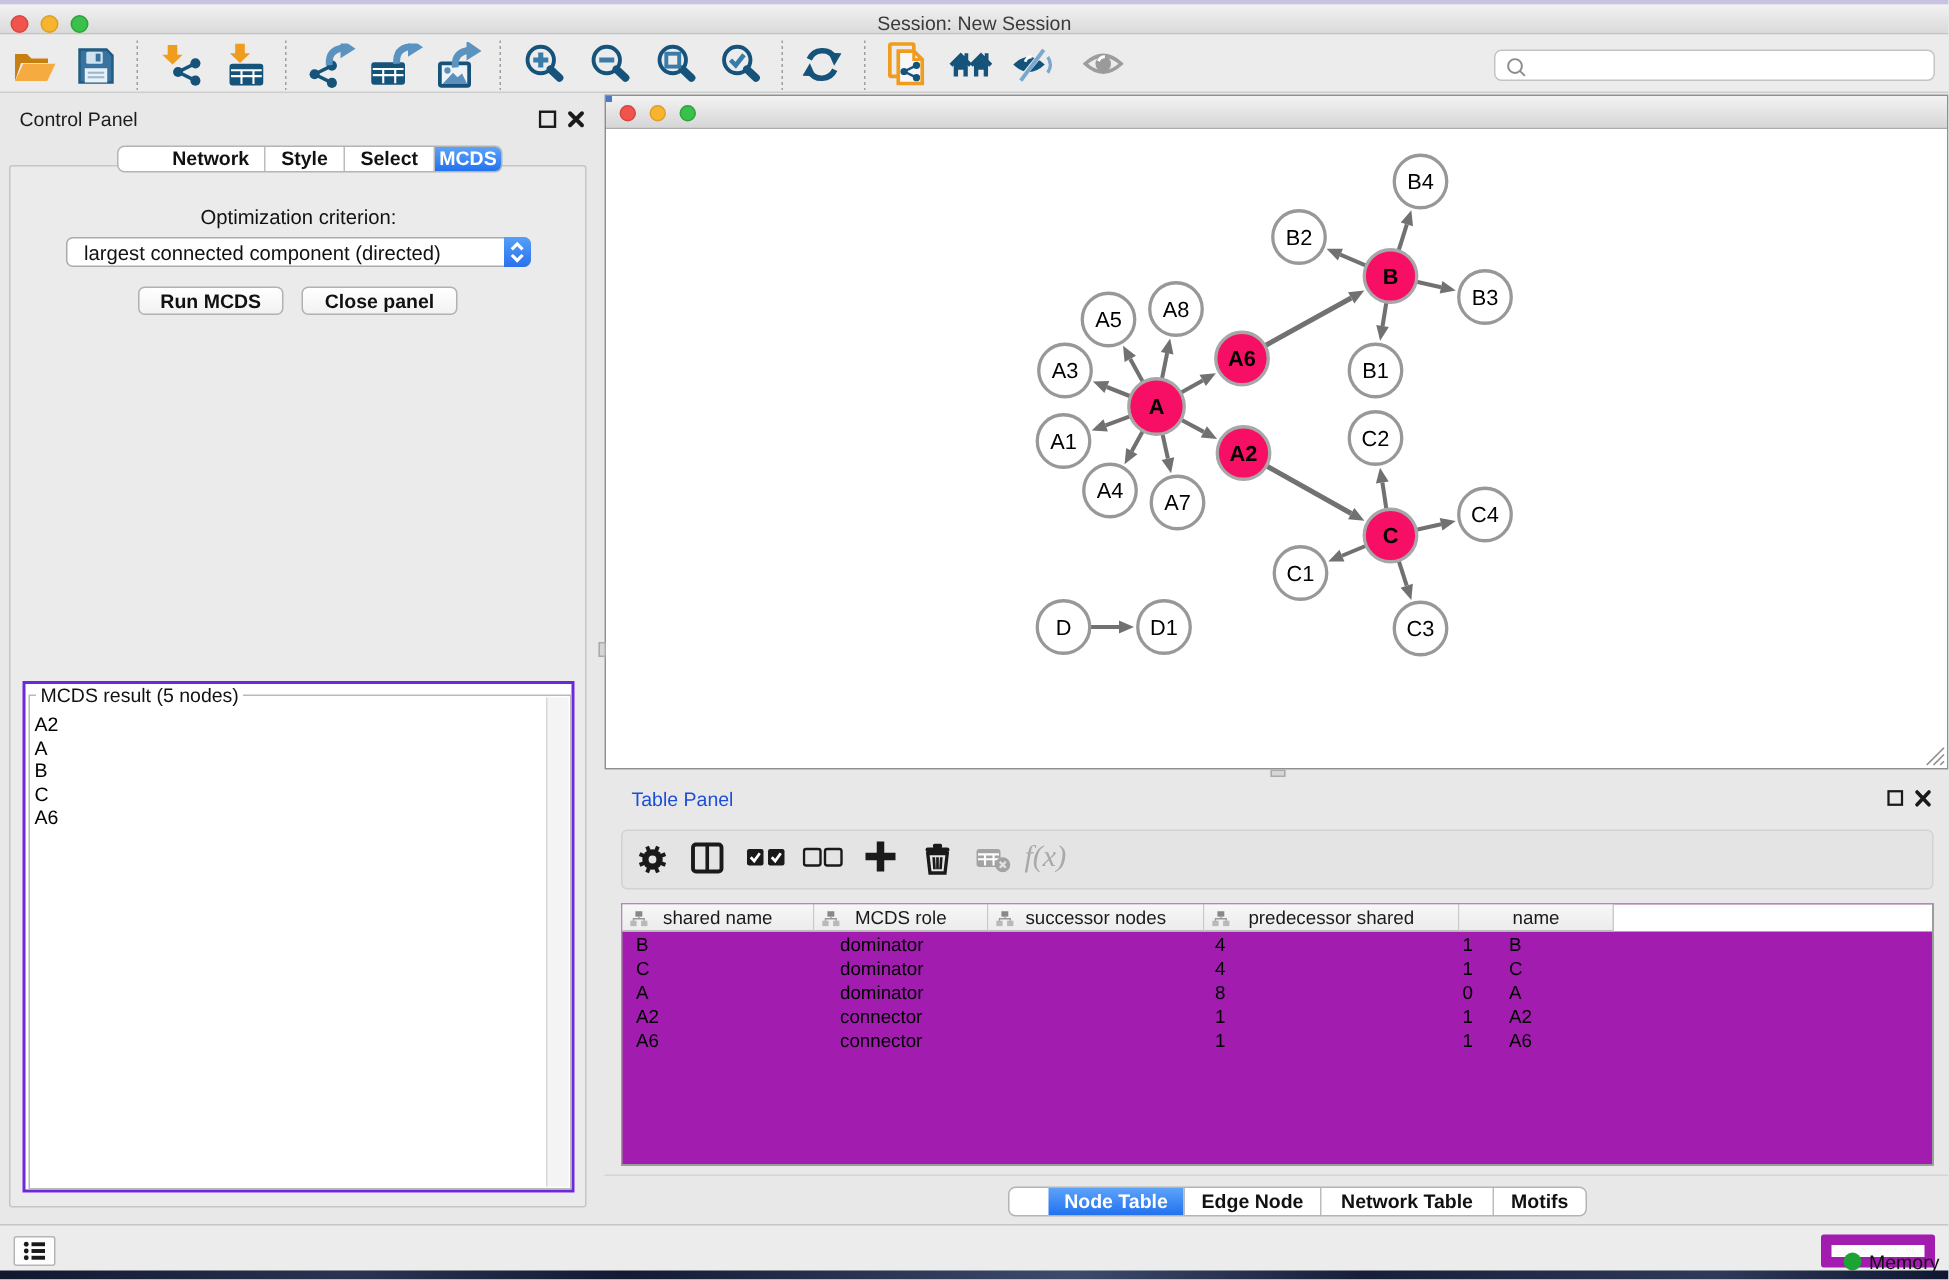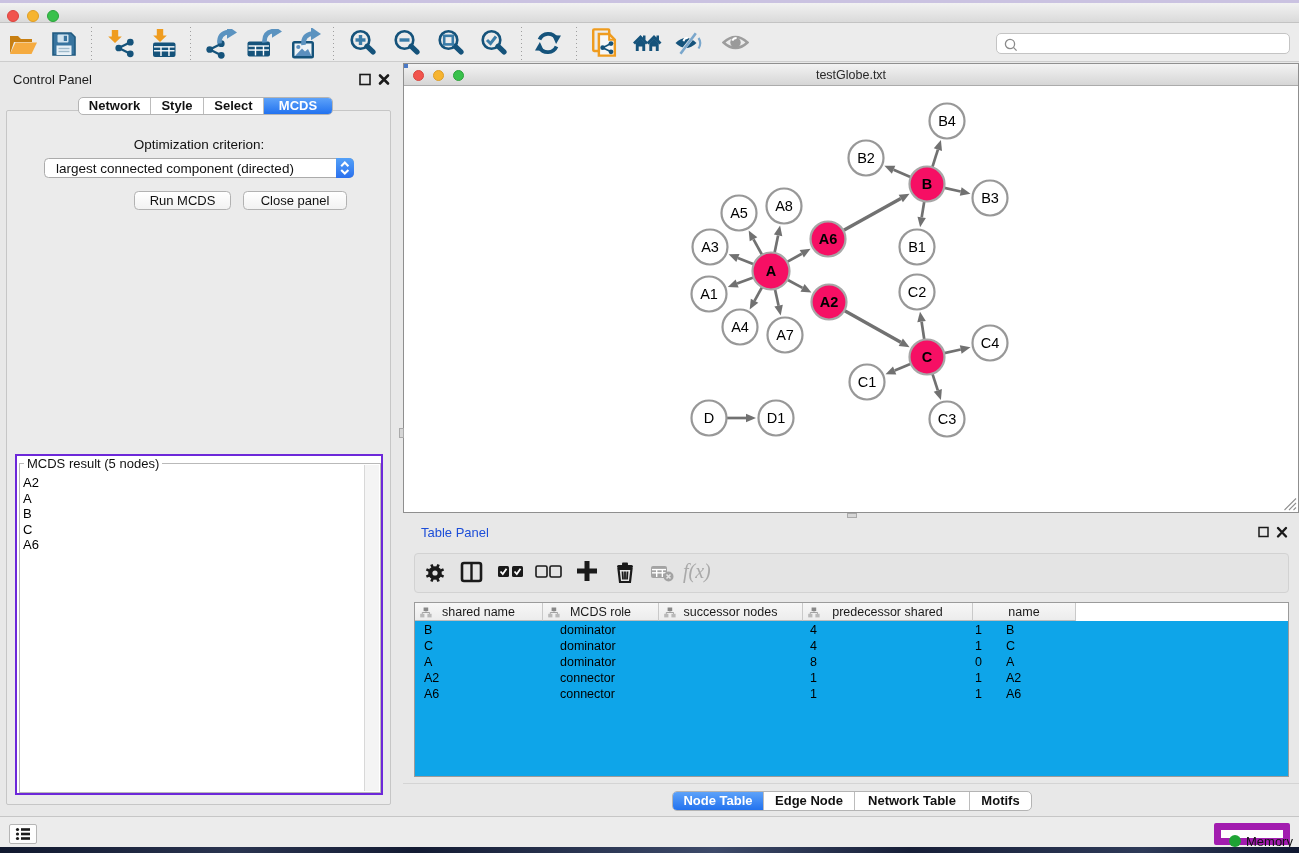--- a/index.html
+++ b/index.html
@@ -1,36 +1,37 @@
 <!DOCTYPE html>
 <html><head>
 <meta charset="utf-8">
 <style>
   * { margin:0; padding:0; box-sizing:border-box; }
   html,body { width:1299px; height:853px; overflow:hidden; }
   body { font-family:"Liberation Sans", sans-serif; background:#e8e8e8; position:relative; }
   .abs { position:absolute; }
   .tl { border-radius:50%; width:12px; height:12px; position:absolute; top:6.5px; }
   svg { display:block; }
-  .seg { position:absolute; display:flex; background:#fff; border:1px solid #b4b4b4; border-radius:5px; overflow:hidden; }
+  .seg { position:absolute; display:flex; background:#fff; border:1px solid #b4b4b4; border-radius:5px; overflow:hidden;padding-left:26px; }
   .seg div { font-size:13px; font-weight:bold; color:#111; display:flex; align-items:center; justify-content:center; border-right:1px solid #bcbcbc; }
   .seg div:last-child { border-right:none; }
   .seg .on { background:linear-gradient(#5da2f9,#2272ef); color:#fff; }
-  .btn { position:absolute; background:linear-gradient(#ffffff,#f2f2f2); border:1px solid #b2b2b2; border-radius:4.5px; font-size:13px; font-weight:normal; color:#111; display:flex; align-items:center; justify-content:center;margin-left:42px; }
+  .btn { position:absolute; background:linear-gradient(#ffffff,#f2f2f2); border:1px solid #b2b2b2; border-radius:4.5px; font-size:13px; font-weight:bold; color:#111; display:flex; align-items:center; justify-content:center; }
   .icon { position:absolute; }
 </style>
 </head>
 <body>
 
 <div class="abs" style="left:0;top:0;width:1299px;height:3px;background:#cac2e1"></div>
 
 <div class="abs" style="left:0;top:3px;width:1299px;height:19.5px;background:linear-gradient(#f2f2f2,#dadada);border-bottom:1px solid #c3c3c3">
   <div class="tl" style="left:7px;background:#f1544d;border:0.5px solid #da443e"></div>
   <div class="tl" style="left:26.5px;background:#f6b42f;border:0.5px solid #df9e25"></div>
   <div class="tl" style="left:46.5px;background:#39c14b;border:0.5px solid #2ca33c"></div>
+  <div class="abs" style="left:0;width:1299px;top:5px;text-align:center;font-size:13px;color:#3a3a3a">Session: New Session</div>
 </div>
 
 <div id="toolbar" class="abs" style="left:0;top:22.5px;width:1299px;height:39.5px;background:#ececec;border-bottom:1px solid #cdcdcd">
 </div>
 
 <svg class="icon" style="left:8px;top:31px" width="30" height="26" viewBox="0 0 30 26">
     <path d="M2,23 L2,5 L10,5 L13,8 L24,8 L24,11 L6,11 Z" fill="#c87f12"></path>
     <path d="M2,23 L7.5,11.5 L29,11.5 L23.5,23 Z" fill="#f5ab40"></path>
   </svg>
 <svg class="icon" style="left:50px;top:30px" width="28" height="28" viewBox="0 0 28 28">
@@ -156,21 +157,21 @@
   <rect x="1" y="1.5" width="10" height="10" fill="none" stroke="#1a1a1a" stroke-width="1.6"></rect>
   <path d="M21,2.5 L29,10.5 M29,2.5 L21,10.5" stroke="#1a1a1a" stroke-width="2.6" stroke-linecap="round"></path>
 </svg>
 
 <div class="abs" style="left:6px;top:110px;width:385px;height:695px;background:#ebebeb;border:1px solid #c6c6c6;border-radius:2px"></div>
 
 <div class="seg" style="left:78px;top:96.5px;height:18.5px">
   <div style="width:72px">Network</div>
   <div style="width:53px">Style</div>
   <div style="width:60px">Select</div>
-  <div class="on" style="width:68px">MCDS</div>
+  <div class="on" style="width:44px">MCDS</div>
 </div>
 
 <div class="abs" style="left:6px;top:137px;width:386px;text-align:center;font-size:13.5px;color:#111">Optimization criterion:</div>
 
 <div class="abs" style="left:44px;top:158px;width:310px;height:20px;background:#fff;border:1px solid #ababab;border-radius:4.5px">
   <div class="abs" style="left:11px;top:1.5px;font-size:13.5px;color:#111">largest connected component (directed)</div>
   <div class="abs" style="right:-1px;top:-1px;width:18px;height:20px;background:linear-gradient(#54a1f8,#2a70ee);border-radius:0 5px 5px 0">
     <svg width="18" height="20" viewBox="0 0 18 20">
       <path d="M5.2,8.2 L8.8,4.6 L12.4,8.2" fill="none" stroke="#fff" stroke-width="2.1" stroke-linejoin="miter"></path>
       <path d="M5.2,12 L8.8,15.6 L12.4,12" fill="none" stroke="#fff" stroke-width="2.1" stroke-linejoin="miter"></path>
@@ -188,21 +189,20 @@
 
   <div class="abs" style="left:347px;top:9px;width:15px;height:326px;background:#f4f4f4;border-left:1px solid #d8d8d8"></div>
   <div class="abs" style="left:6px;top:19px;font-size:13px;color:#000;line-height:15.6px">A2<br>A<br>B<br>C<br>A6</div>
 </div>
 
 <div class="abs" style="left:403px;top:63px;width:896px;height:450px;background:#fff;border:1px solid #8f8f8f">
   <div class="abs" style="left:0;top:0;width:894px;height:21.5px;background:linear-gradient(#f3f3f3,#d6d6d6);border-bottom:1px solid #ababab">
     <div class="tl" style="left:9px;top:5.5px;width:11px;height:11px;background:#f1544d;border:0.5px solid #da443e"></div>
     <div class="tl" style="left:29px;top:5.5px;width:11px;height:11px;background:#f6b42f;border:0.5px solid #df9e25"></div>
     <div class="tl" style="left:49px;top:5.5px;width:11px;height:11px;background:#39c14b;border:0.5px solid #2ca33c"></div>
-    <div class="abs" style="left:0;width:894px;top:4px;text-align:center;font-size:12.5px;color:#2a2a2a">testGlobe.txt</div>
   </div>
   <div class="abs" style="left:0;top:22.5px;width:894px;height:425.5px;background:#fff;overflow:hidden">
 <svg width="894" height="426" style="position:absolute;left:0;top:0">
 <line x1="359.0" y1="169.6" x2="349.5" y2="152.3" stroke="#717171" stroke-width="2.7"></line>
 <path d="M344.7,143.5 L353.3,150.2 L345.7,154.3 Z" fill="#717171"></path>
 <line x1="370.2" y1="167.8" x2="374.1" y2="148.4" stroke="#717171" stroke-width="2.7"></line>
 <path d="M376.1,138.6 L378.3,149.3 L369.9,147.6 Z" fill="#717171"></path>
 <line x1="351.6" y1="178.0" x2="333.9" y2="171.0" stroke="#717171" stroke-width="2.7"></line>
 <path d="M324.6,167.3 L335.5,167.0 L332.3,175.0 Z" fill="#717171"></path>
 <line x1="351.5" y1="189.7" x2="333.1" y2="196.6" stroke="#717171" stroke-width="2.7"></line>
@@ -341,21 +341,21 @@
     <rect x="1" y="4" width="16" height="12" rx="2" fill="#a3a3a3"></rect>
     <line x1="2" y1="7.6" x2="16" y2="7.6" stroke="#fff" stroke-width="1.4"></line>
     <line x1="2" y1="10.84" x2="16" y2="10.84" stroke="#fff" stroke-width="1.4"></line>
     <line x1="6.68" y1="7.6" x2="6.68" y2="15" stroke="#fff" stroke-width="1.4"></line>
     <line x1="12.36" y1="7.6" x2="12.36" y2="15" stroke="#fff" stroke-width="1.4"></line>
     <circle cx="18.5" cy="14.5" r="5" fill="#a3a3a3"></circle>
     <path d="M16.5,12.5 L20.5,16.5 M20.5,12.5 L16.5,16.5" stroke="#e4e4e4" stroke-width="1.6"></path>
   </svg>
 <div class="abs" style="left:683px;top:560px;font-family:'Liberation Serif',serif;font-style:italic;font-size:20px;color:#a9a9a9">f(x)</div>
 
-<div class="abs" style="left:414px;top:602px;width:875px;height:175px;background:#0ea5e9;border:1px solid #9b9b9b">
+<div class="abs" style="left:414px;top:602px;width:875px;height:175px;background:#a21caf;border:1px solid #9b9b9b">
 <div class="abs" style="left:0;top:0;width:873px;height:18px;background:#fff"></div>
 <div class="abs" style="left:0px;top:0;width:128px;height:18px;background:linear-gradient(#f7f7f7,#ececec);border-right:1px solid #c9c9c9;border-bottom:1px solid #bdbdbd">
       <svg width="12" height="11" viewBox="0 0 12 11" style="position:absolute;left:5px;top:3.5px">
         <rect x="3.6" y="0.5" width="4.6" height="3.6" fill="#888"></rect>
         <rect x="0.2" y="6.8" width="4.2" height="3.6" fill="#b9b9b9"></rect>
         <rect x="7.4" y="6.8" width="4.2" height="3.6" fill="#b9b9b9"></rect>
         <path d="M6,4.2 L6,5.5 M2.3,6.8 L2.3,5.5 L9.5,5.5 L9.5,6.8" fill="none" stroke="#999" stroke-width="0.9"></path>
       </svg>
       <div style="position:absolute;left:0;right:0;top:2px;text-align:center;font-size:12.5px;color:#1a1a1a">shared name</div>
     </div>

